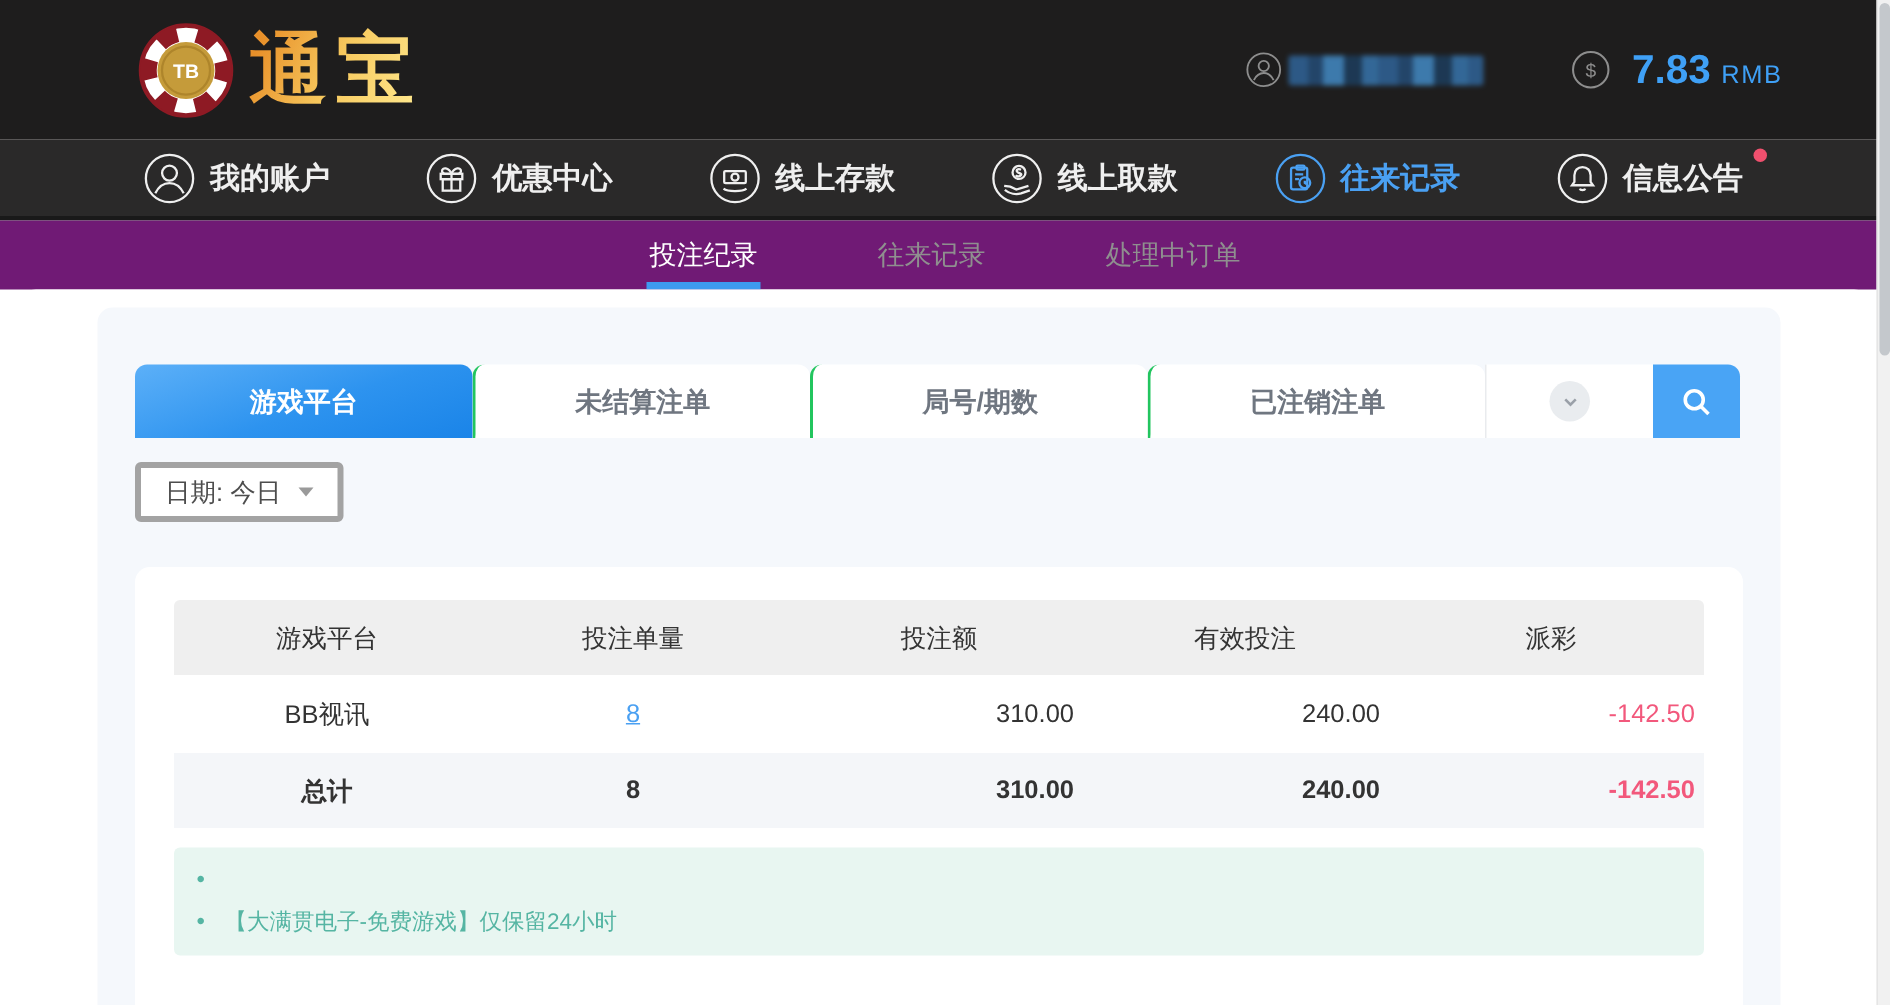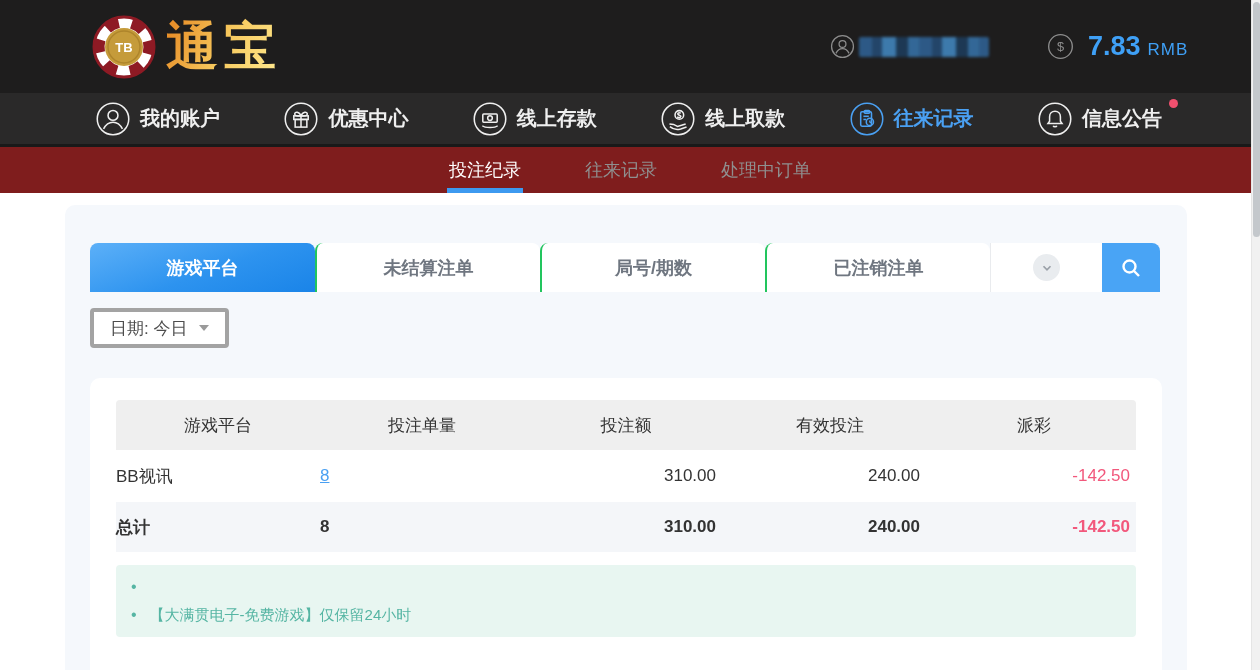--- a/index.html
+++ b/index.html
@@ -28,21 +28,21 @@
   
   .mainnav { height:51px; background:#2a2929; display:flex; align-items:center;
       justify-content:space-between; padding:0 98px 0 95px; }
   .nav-item { display:flex; align-items:center; color:#efefef; font-size:20px; cursor:pointer; position:relative;font-weight:bold; }
   .nav-item svg { width:36px; height:36px; stroke:currentColor; fill:none; stroke-width:1.7; margin-right:9px; }
   .nav-item.active { color:#4aa0f2; }
   .nav-badge { position:absolute; right:-16px; top:-2px; width:9px; height:9px; border-radius:50%; background:#f0506e; }
   .nav-divider { height:3px; background:#191919; }
 
   
-  .subnav { height:46px; background:#7f1d1d; display:flex; justify-content:center; align-items:stretch; gap:60px; }
+  .subnav { height:46px; background:#701a75; display:flex; justify-content:center; align-items:stretch; gap:76px; }
   .subnav-item { display:flex; align-items:center; font-size:18px; color:#8f8f8f; cursor:pointer; position:relative; padding:0 2px; }
   .subnav-item.active { color:#fff; }
   .subnav-item.active::after { content:""; position:absolute; left:0; right:0; bottom:0; height:5px; background:#3d9af0; }
 
   
   .page { background:#fff; height:496px; position:relative;border-radius:24px; }
   .card { position:absolute; left:65px; top:12px; width:1122px; height:520px;
       background:#f5f8fc; border-radius:10px; padding:38px 25px 0 25px; }
 
   
@@ -68,21 +68,21 @@
   .date-label { font-size:17px; color:#4d4d4d; }
   .caret-down { width:0; height:0; border-left:5px solid transparent; border-right:5px solid transparent;
       border-top:6px solid #9a9a9a; margin-left:12px; }
 
   
   .white-card { margin-top:30px; background:#fff; border-radius:10px; padding:22px 26px 60px 26px; }
   table.report { width:100%; border-collapse:collapse; table-layout:fixed; }
   table.report th { height:50px; background:#efefef; font-size:17px; font-weight:500; color:#333; text-align:center; }
   table.report th:first-child { border-radius:4px 0 0 0; }
   table.report th:last-child { border-radius:0 4px 0 0; }
-  table.report td { height:52px; font-size:17px; color:#333; }
+  table.report td { height:52px; font-size:17px; color:#333; text-align:center; }
   table.report td.right { text-align:right; padding-right:12px; }
   table.report td.payout { color:#f2587c; padding-right:6px; }
   tr.total-row td { background:#f4f6f9; font-weight:bold; height:50px; }
   a.count-link { color:#4aa0f2; text-decoration:underline; cursor:pointer; }
 
   
   .notes { margin-top:13px; background:#e8f6f1; border-radius:4px; padding:8px 20px 8px 15px; }
   .note-line { display:flex; align-items:center; color:#55b5a3; font-size:15px; line-height:28px; }
   .note-bullet { font-size:16px; margin-right:13px; color:#55b5a3; }
 

